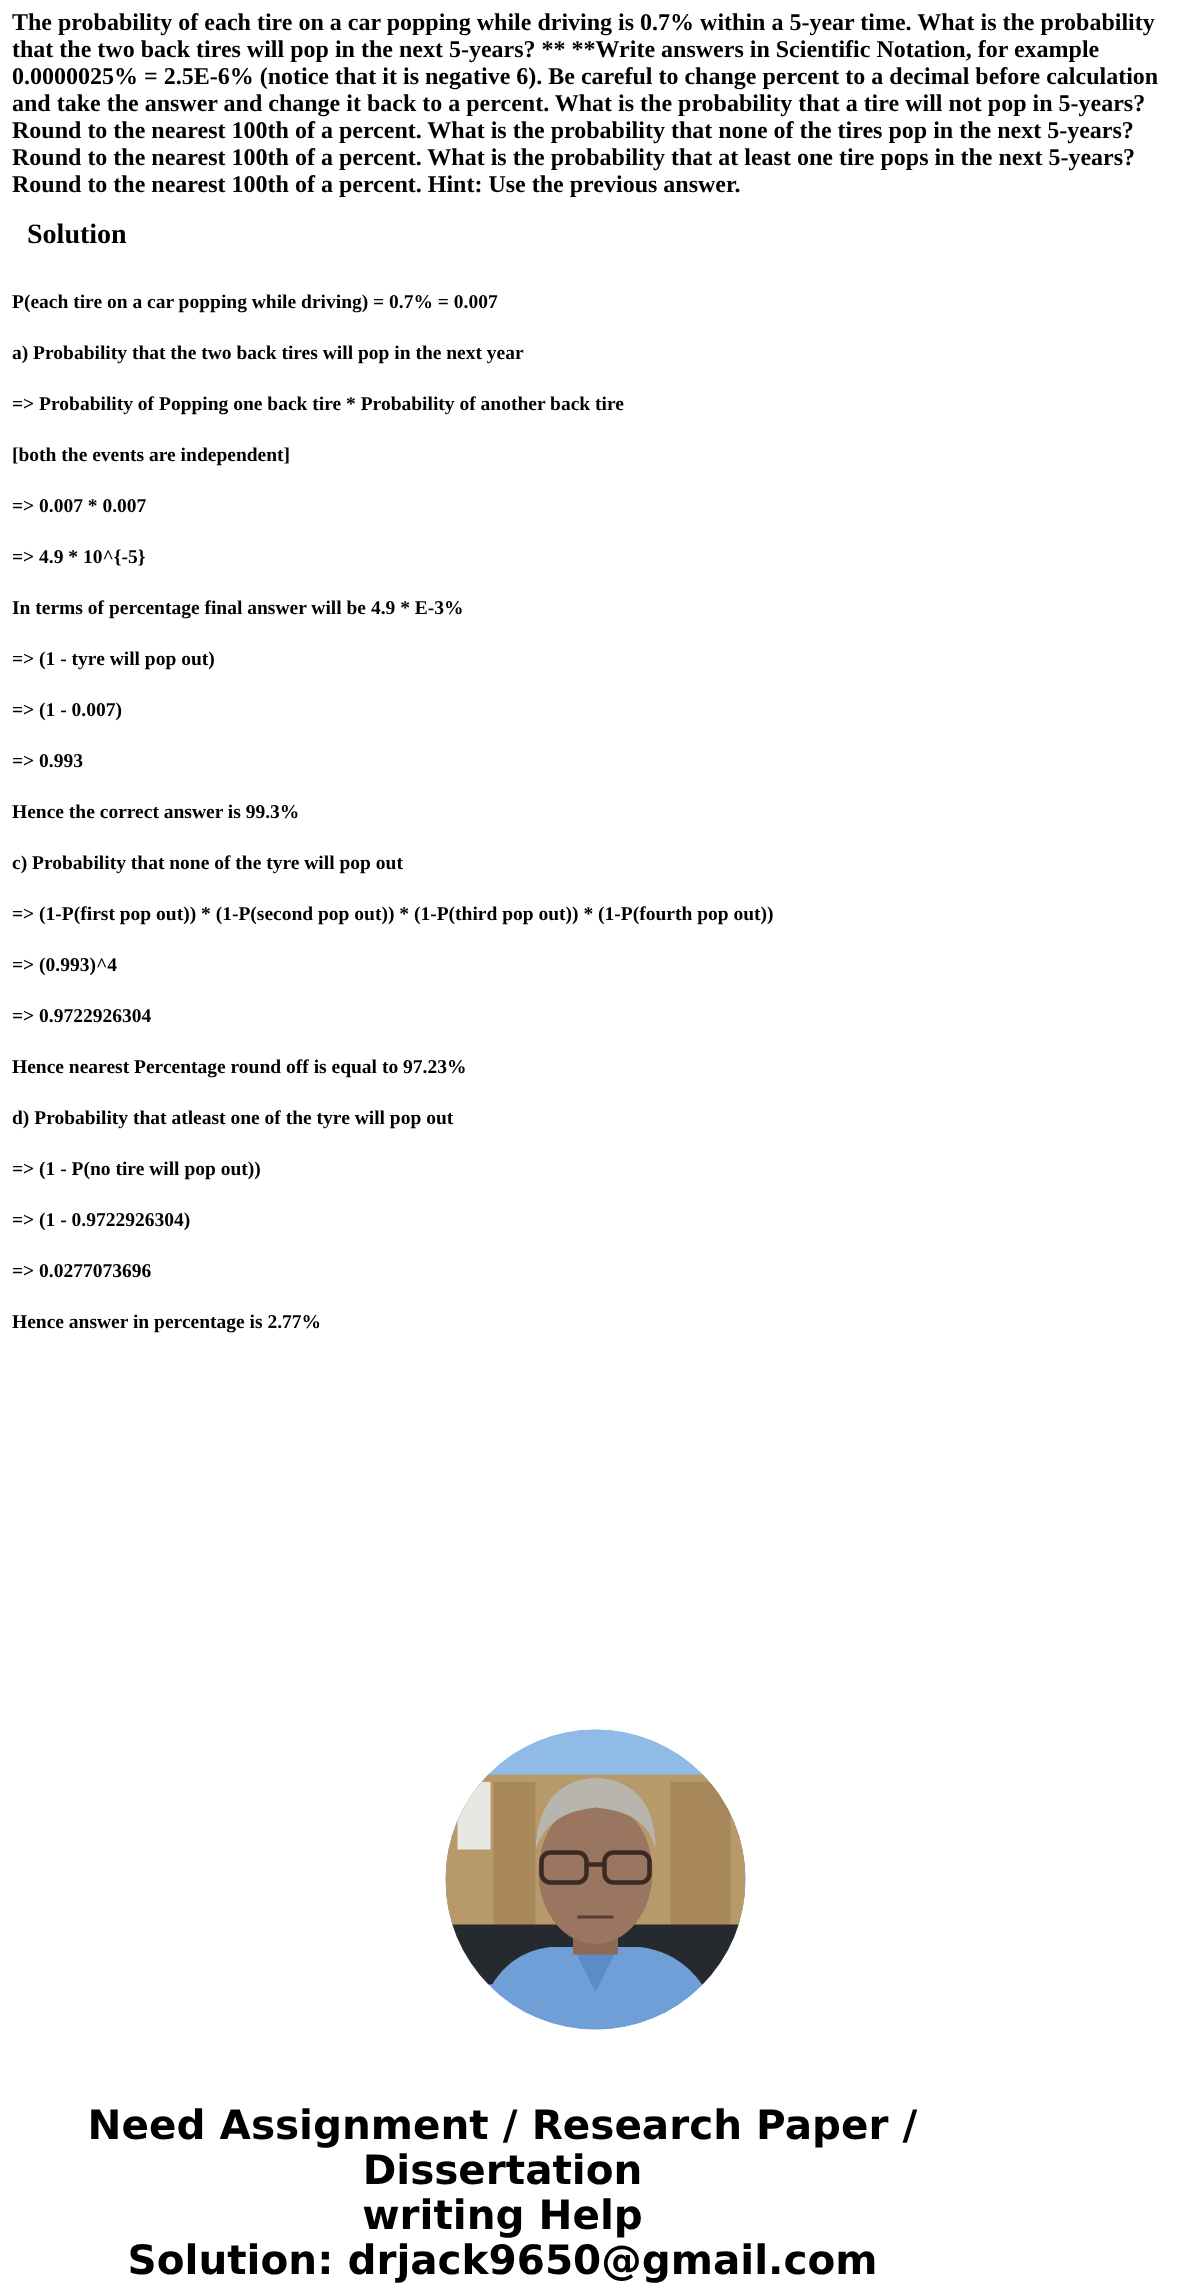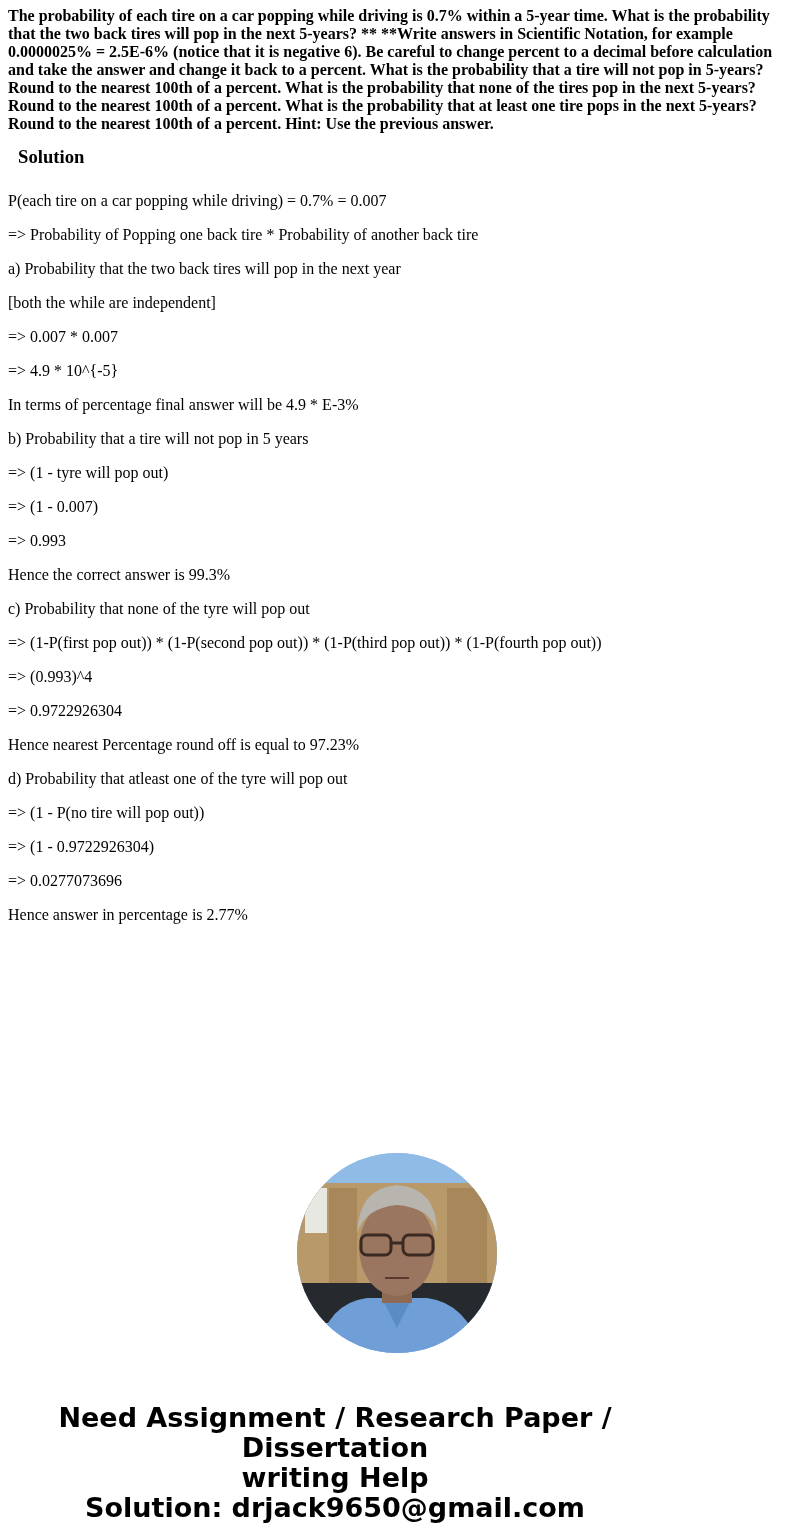--- a/index.html
+++ b/index.html
@@ -30,22 +30,22 @@
       margin: 10px;
     }
     .steps {
       position: absolute;
       left: 8px;
       top: 192px;
       margin: 0;
       padding: 0;
     }
     .step {
-      font-size: 16px;
-      font-weight: normal;
+      font-size: 13px;
+      font-weight: bold;
       height: 34px;
       line-height: 18px;
       margin: 0;
       white-space: nowrap;
     }
     .avatar {
       position: absolute;
       left: 297px;
       top: 1153px;
       width: 200px;
@@ -70,27 +70,26 @@
   </style>
 </head>
 <body>
 
 <p class="question">The probability of each tire on a car popping while driving is 0.7% within a 5-year time. What is the probability that the two back tires will pop in the next 5-years? ** **Write answers in Scientific Notation, for example 0.0000025% = 2.5E-6% (notice that it is negative 6). Be careful to change percent to a decimal before calculation and take the answer and change it back to a percent. What is the probability that a tire will not pop in 5-years? Round to the nearest 100th of a percent. What is the probability that none of the tires pop in the next 5-years? Round to the nearest 100th of a percent. What is the probability that at least one tire pops in the next 5-years? Round to the nearest 100th of a percent. Hint: Use the previous answer.</p>
 
 <h3 class="solution-title">Solution</h3>
 
 <div class="steps">
   <p class="step">P(each tire on a car popping while driving) = 0.7% = 0.007</p>
+  <p class="step">a) Probability that the two back tires will pop in the next year</p>
   <p class="step">=&gt; Probability of Popping one back tire * Probability of another back tire</p>
-  <p class="step">a) Probability that the two back tires will pop in the next year</p>
-  <p class="step">[both the while are independent]</p>
+  <p class="step">[both the events are independent]</p>
   <p class="step">=&gt; 0.007 * 0.007</p>
   <p class="step">=&gt; 4.9 * 10^{-5}</p>
   <p class="step">In terms of percentage final answer will be 4.9 * E-3%</p>
-  <p class="step">b) Probability that a tire will not pop in 5 years</p>
   <p class="step">=&gt; (1 - tyre will pop out)</p>
   <p class="step">=&gt; (1 - 0.007)</p>
   <p class="step">=&gt; 0.993</p>
   <p class="step">Hence the correct answer is 99.3%</p>
   <p class="step">c) Probability that none of the tyre will pop out</p>
   <p class="step">=&gt; (1-P(first pop out)) * (1-P(second pop out)) * (1-P(third pop out)) * (1-P(fourth pop out))</p>
   <p class="step">=&gt; (0.993)^4</p>
   <p class="step">=&gt; 0.9722926304</p>
   <p class="step">Hence nearest Percentage round off is equal to 97.23%</p>
   <p class="step">d) Probability that atleast one of the tyre will pop out</p>

